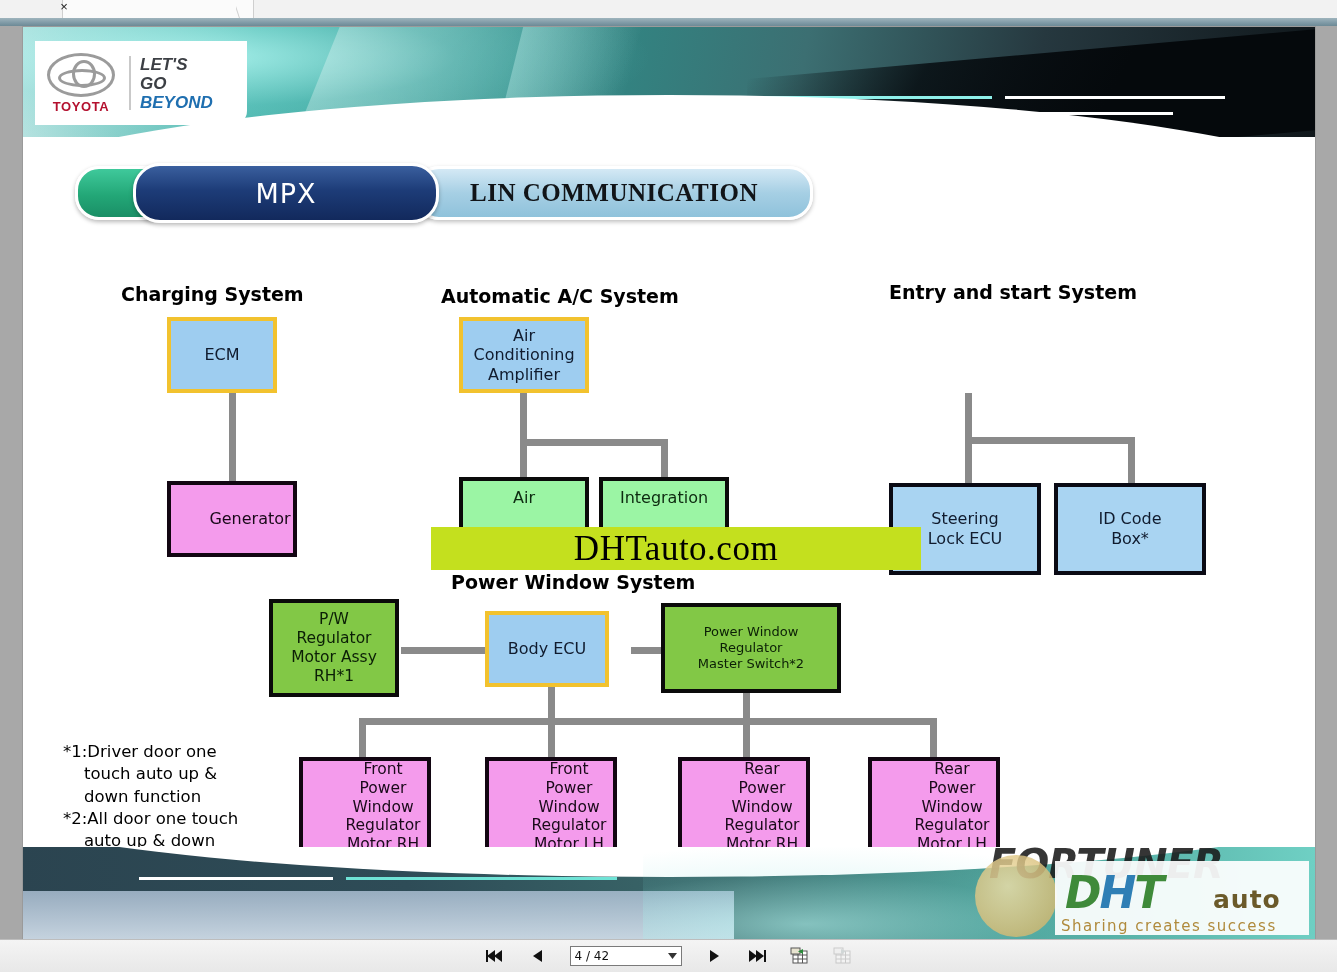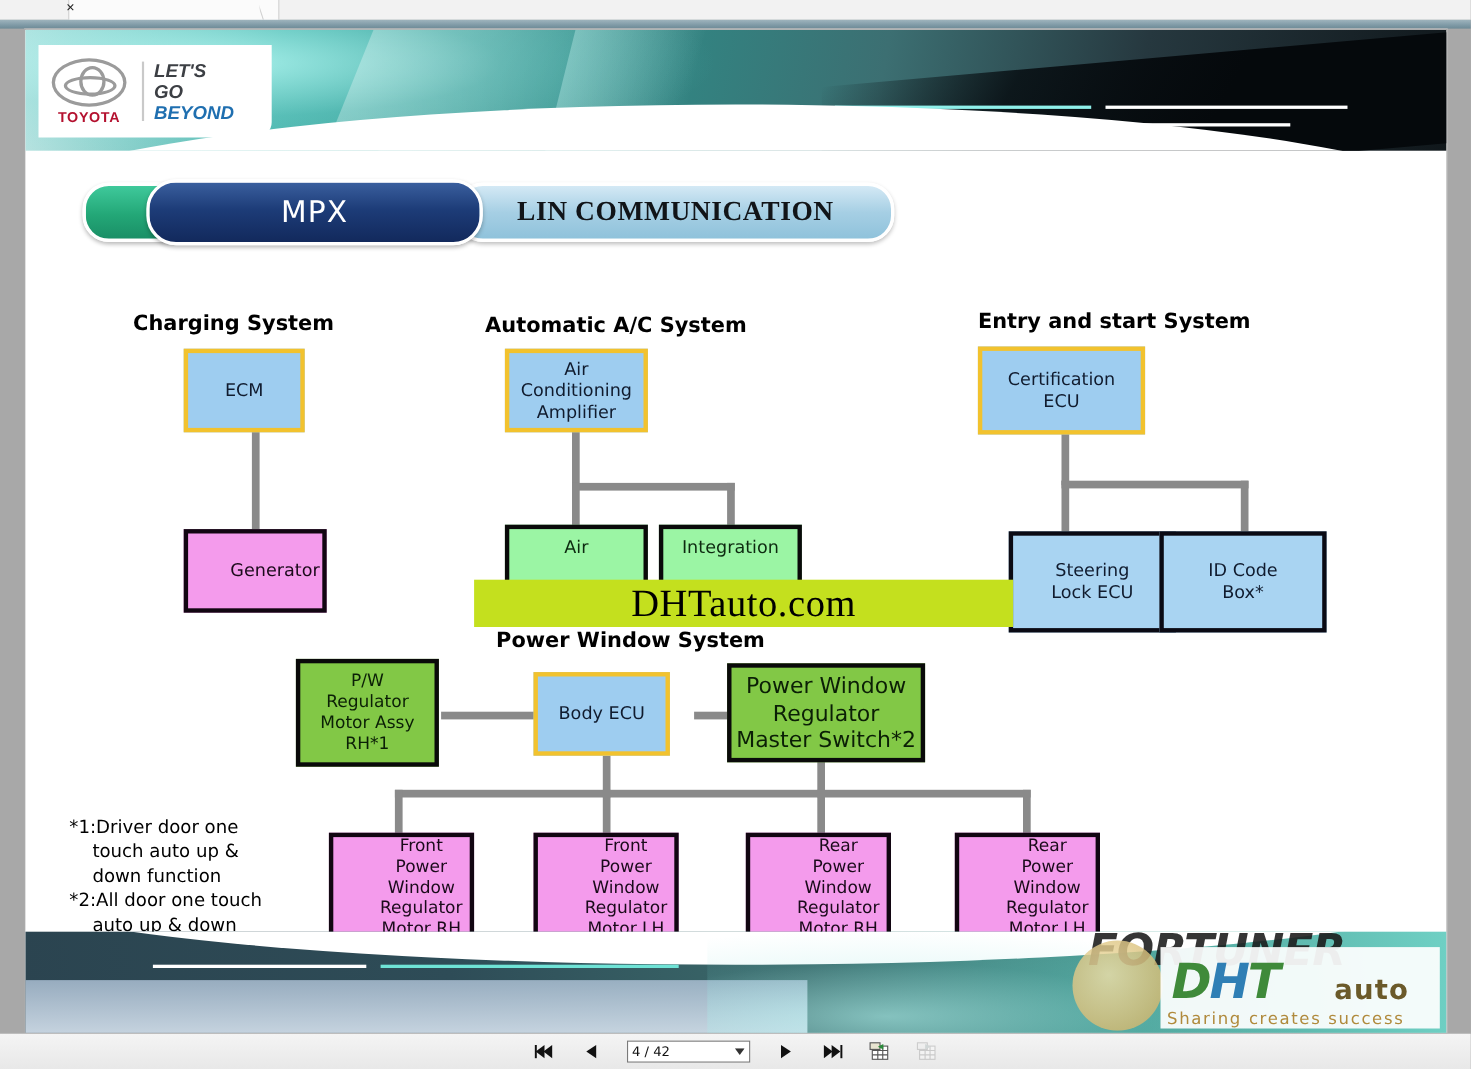--- a/index.html
+++ b/index.html
@@ -198,23 +198,21 @@
 Conditioning
 Amplifier</div>
       <div class="node n-lgreen" style="left:436px;top:414px;width:130px;height:76px;align-items:flex-start;padding-top:7px;">Air</div>
       <div class="node n-lgreen" style="left:576px;top:414px;width:130px;height:76px;align-items:flex-start;padding-top:7px;">Integration</div>
 
       <div class="sec-title" style="left:866px;top:218px;">Entry and start System</div>
       <div class="wire" style="left:942px;top:330px;width:7px;height:48px;"></div>
       <div class="wire" style="left:942px;top:374px;width:170px;height:7px;"></div>
       <div class="wire" style="left:942px;top:374px;width:7px;height:74px;"></div>
       <div class="wire" style="left:1105px;top:374px;width:7px;height:74px;"></div>
-      <div class="node n-blue-gold" style="left:866px;top:252px;width:152px;height:80px;white-space:pre-line;">Certification
-ECU</div>
-      <div class="node n-blue-blk" style="left:894px;top:420px;width:152px;height:92px;white-space:pre-line;">Steering
+      <div class="node n-blue-blk" style="left:866px;top:420px;width:152px;height:92px;white-space:pre-line;">Steering
 Lock ECU</div>
       <div class="node n-blue-blk" style="left:1031px;top:420px;width:152px;height:92px;white-space:pre-line;">ID Code
 Box*</div>
 
       <div class="sec-title" style="left:428px;top:508px;">Power Window System</div>
 
       <div class="wire" style="left:378px;top:584px;width:90px;height:7px;"></div>
       <div class="wire" style="left:608px;top:584px;width:38px;height:7px;"></div>
 
       <div class="wire" style="left:525px;top:624px;width:7px;height:38px;"></div>
@@ -223,21 +221,21 @@
       <div class="wire" style="left:336px;top:655px;width:7px;height:62px;"></div>
       <div class="wire" style="left:525px;top:655px;width:7px;height:62px;"></div>
       <div class="wire" style="left:720px;top:655px;width:7px;height:62px;"></div>
       <div class="wire" style="left:907px;top:655px;width:7px;height:62px;"></div>
 
       <div class="node n-mgreen" style="left:246px;top:536px;width:130px;height:98px;white-space:pre-line;font-size:15.5px;">P/W
 Regulator
 Motor Assy
 RH*1</div>
       <div class="node n-blue-gold" style="left:462px;top:548px;width:124px;height:76px;">Body ECU</div>
-      <div class="node n-mgreen" style="left:638px;top:540px;width:180px;height:90px;white-space:pre-line;font-size:20px;">Power Window
+      <div class="node n-mgreen" style="left:638px;top:540px;width:180px;height:90px;white-space:pre-line;font-size:13px;">Power Window
 Regulator
 Master Switch*2</div>
 
       <div class="node n-pink" style="left:276px;top:694px;width:132px;height:100px;white-space:pre-line;font-size:15.5px;">Front Power
 Window
 Regulator
 Motor RH</div>
       <div class="node n-pink" style="left:462px;top:694px;width:132px;height:100px;white-space:pre-line;font-size:15.5px;">Front Power
 Window
 Regulator

